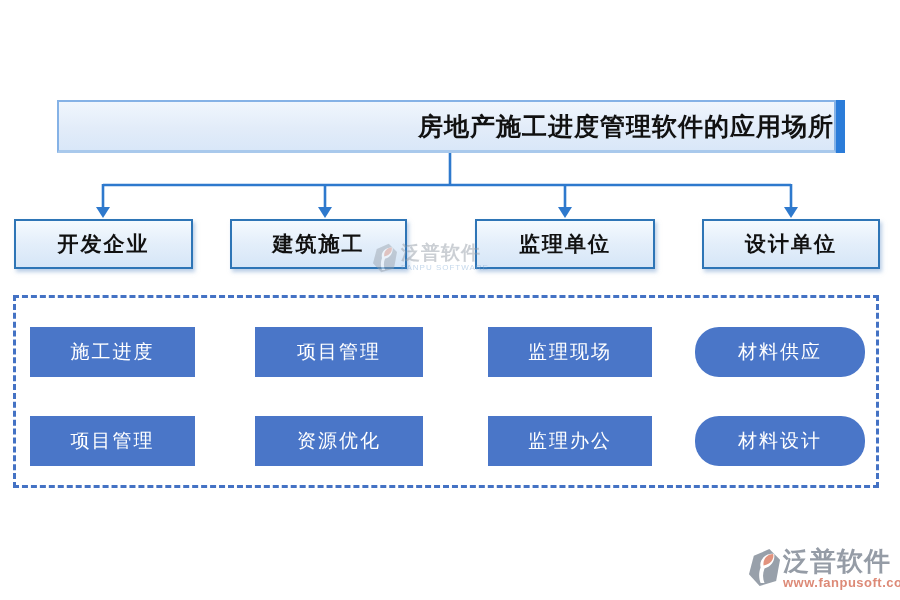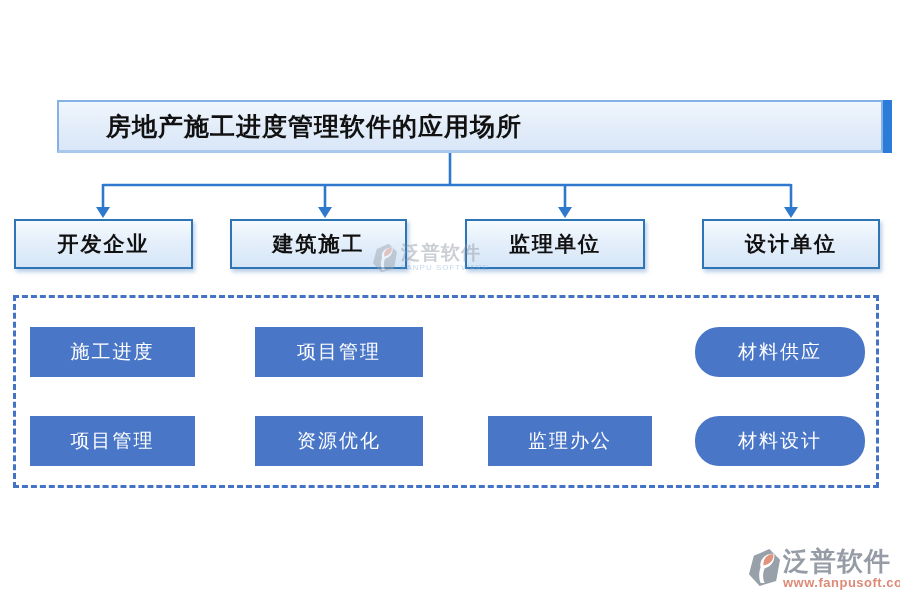--- a/index.html
+++ b/index.html
@@ -6,37 +6,37 @@
   .stage{
     position:relative;width:900px;height:600px;background:#ffffff;overflow:hidden;
     font-family:"Liberation Serif","DejaVu Serif",serif;
   }
   
   .title-box{
     position:absolute;left:57px;top:100px;width:775px;height:48px;
     background:linear-gradient(180deg,#f0f6fd 0%,#e2ecf9 55%,#d9e7f8 100%);
     border:2px solid #85b2e6;border-bottom:3px solid #a9c9ec;
     box-shadow:9px 0 0 #2b7cd9;
-    display:flex;align-items:center;justify-content:flex-start;padding-left:47px;
+    display:flex;align-items:center;justify-content:flex-end;
   }
   .title-box .txt{font-size:25px;font-weight:bold;color:#111;letter-spacing:1px;}
   
   svg.connectors{position:absolute;left:0;top:0;pointer-events:none;}
   
   .node{
     position:absolute;height:46px;
     background:linear-gradient(180deg,#f5fafe 0%,#e3eefa 50%,#d6e6f7 100%);
     border:2px solid #2e75b6;
     box-shadow:2px 3px 4px rgba(130,165,210,.55);
     display:flex;align-items:center;justify-content:center;
   }
   .node .txt{font-size:21px;font-weight:bold;color:#111;letter-spacing:2px;}
   .node1{left:14px;top:219px;width:175px;}
   .node2{left:230px;top:219px;width:173px;}
-  .node3{left:465px;top:219px;width:176px;}
+  .node3{left:475px;top:219px;width:176px;}
   .node4{left:702px;top:219px;width:174px;}
   
   .module-area{
     position:absolute;left:13px;top:295px;width:866px;height:193px;
     border:3px dashed #4472c4;box-sizing:border-box;
   }
   
   .mbtn{
     position:absolute;height:50px;background:#4a76c8;
     display:flex;align-items:center;justify-content:center;
@@ -101,20 +101,23 @@
   </div>
 
   <div class="module-area"></div>
 
   <div class="mbtn r1 c1">
     <span class="txt">施工进度</span>
   </div>
   <div class="mbtn r1 c2">
     <span class="txt">项目管理</span>
   </div>
+  <div class="mbtn r1 c3">
+    <span class="txt">监理现场</span>
+  </div>
   <div class="mbtn r1 c4">
     <span class="txt">材料供应</span>
   </div>
 
   <div class="mbtn r2 c1">
     <span class="txt">项目管理</span>
   </div>
   <div class="mbtn r2 c2">
     <span class="txt">资源优化</span>
   </div>

